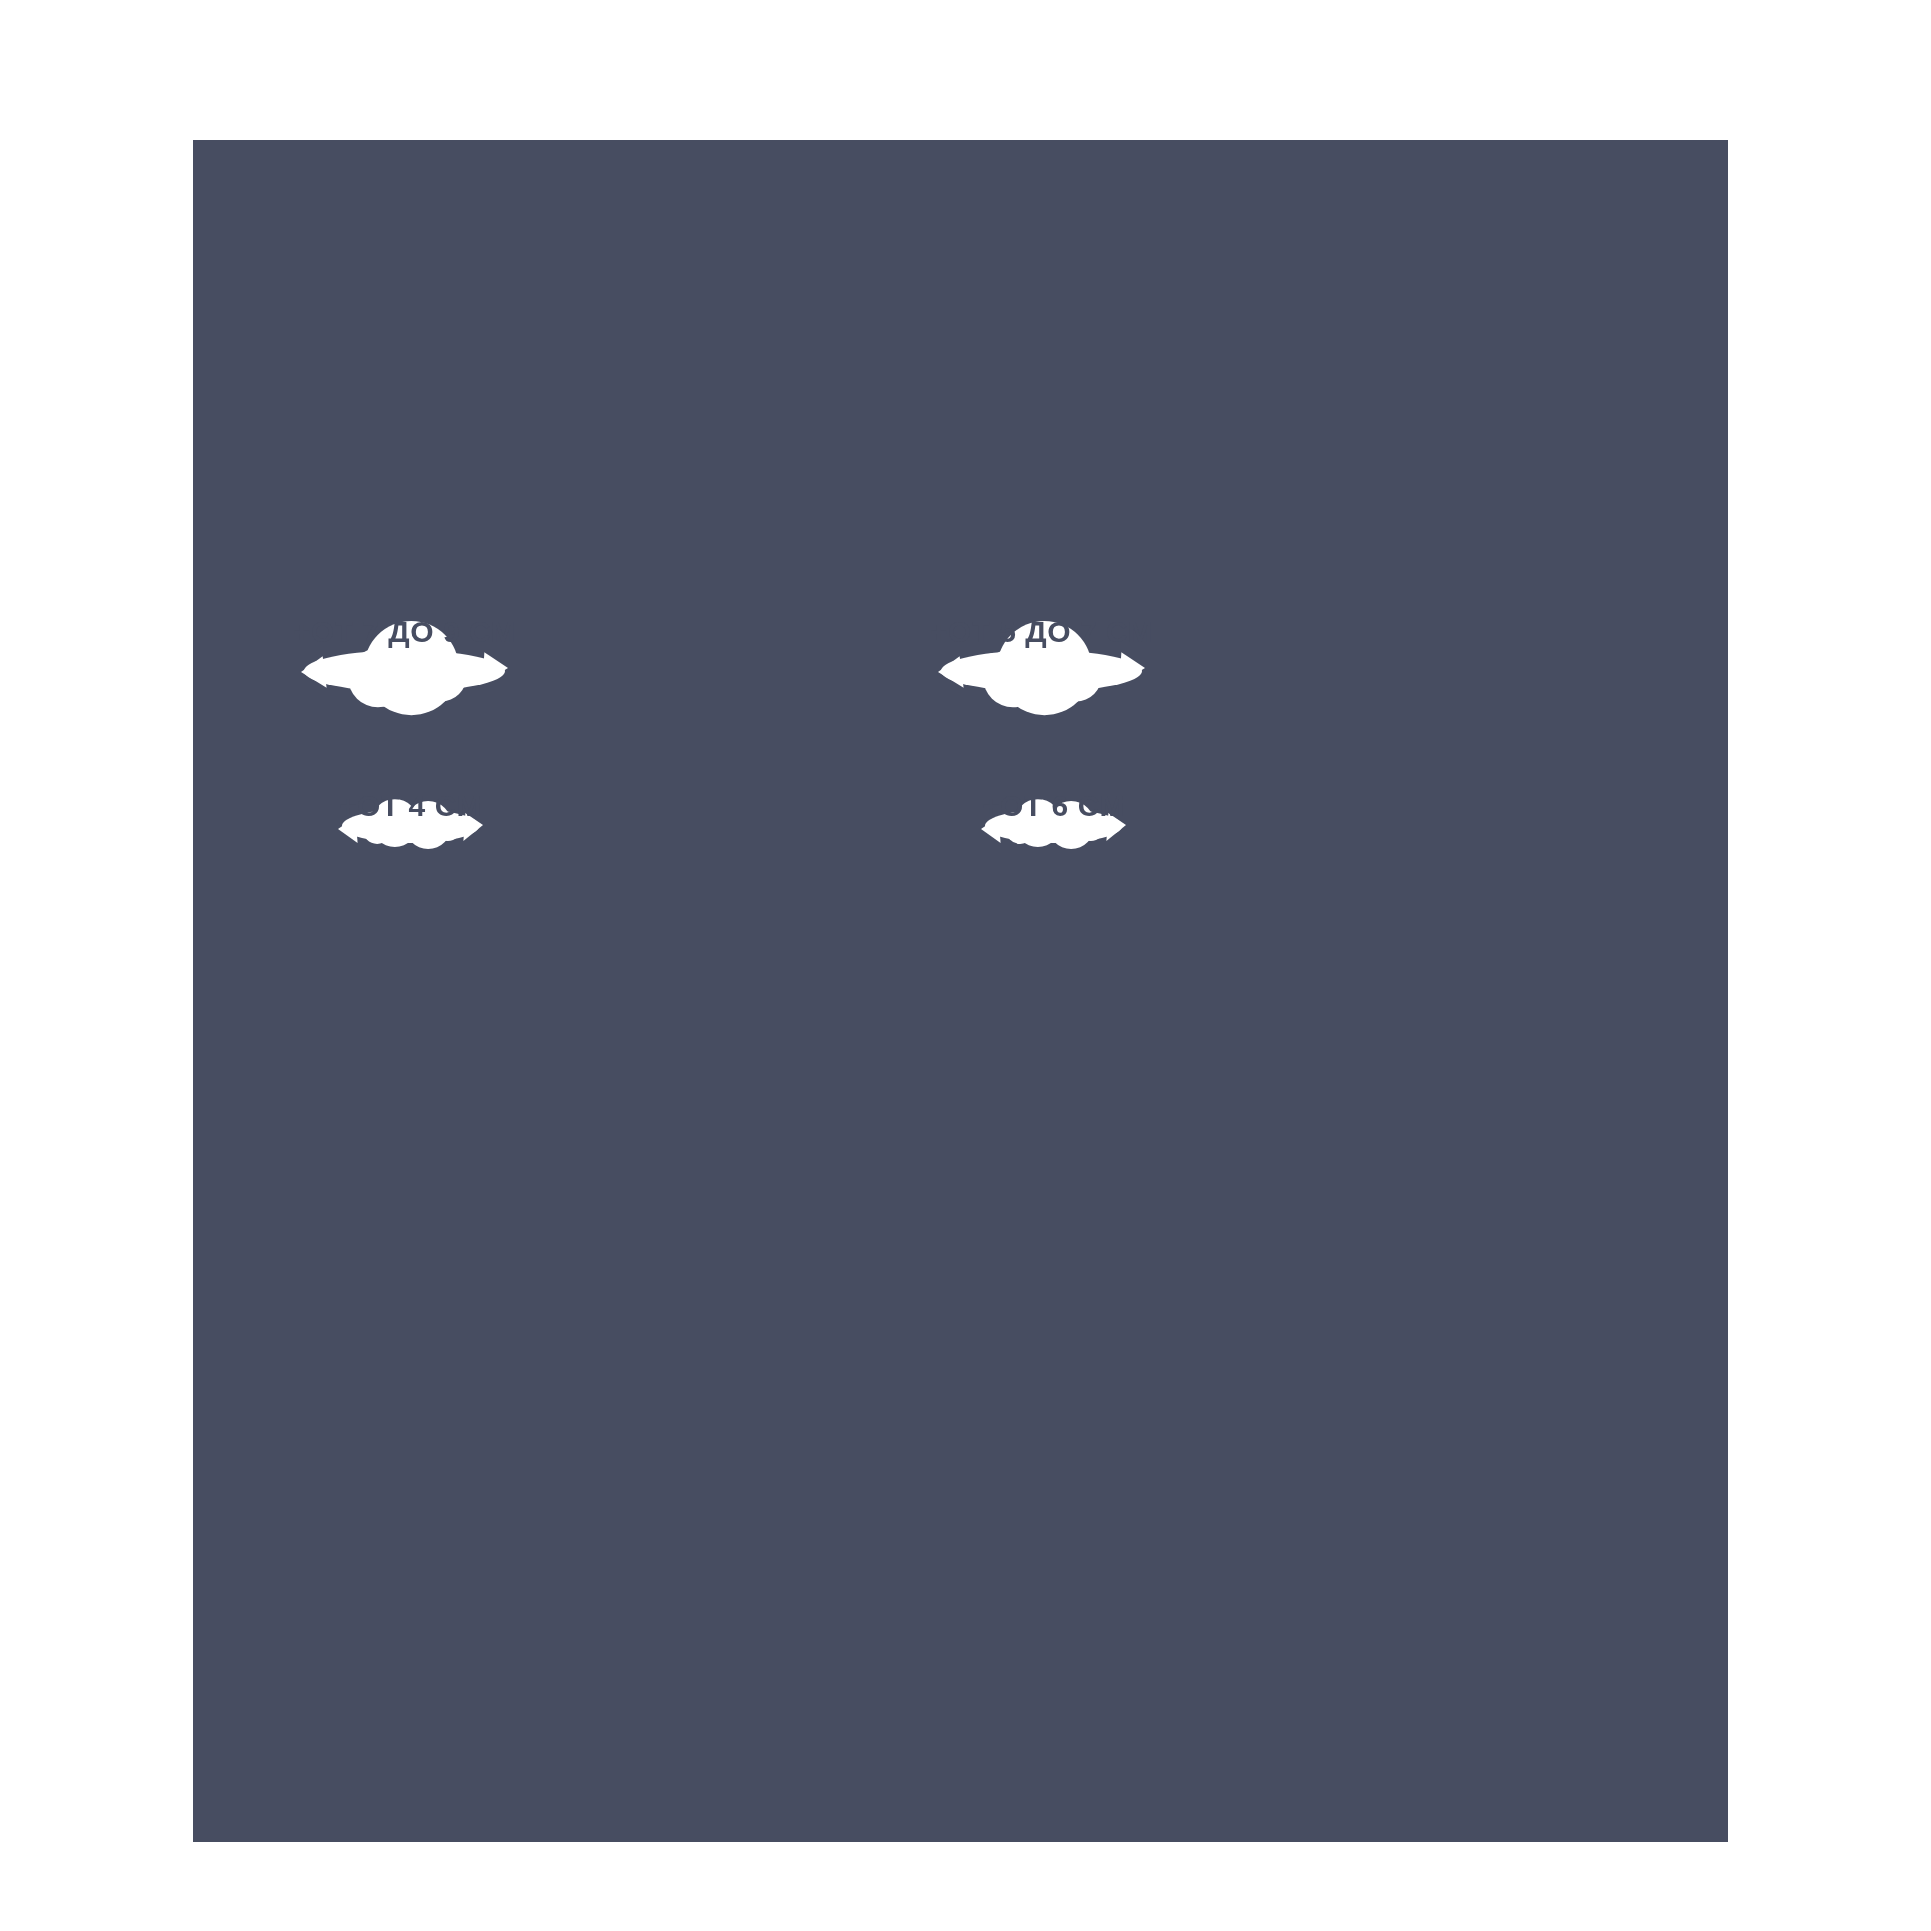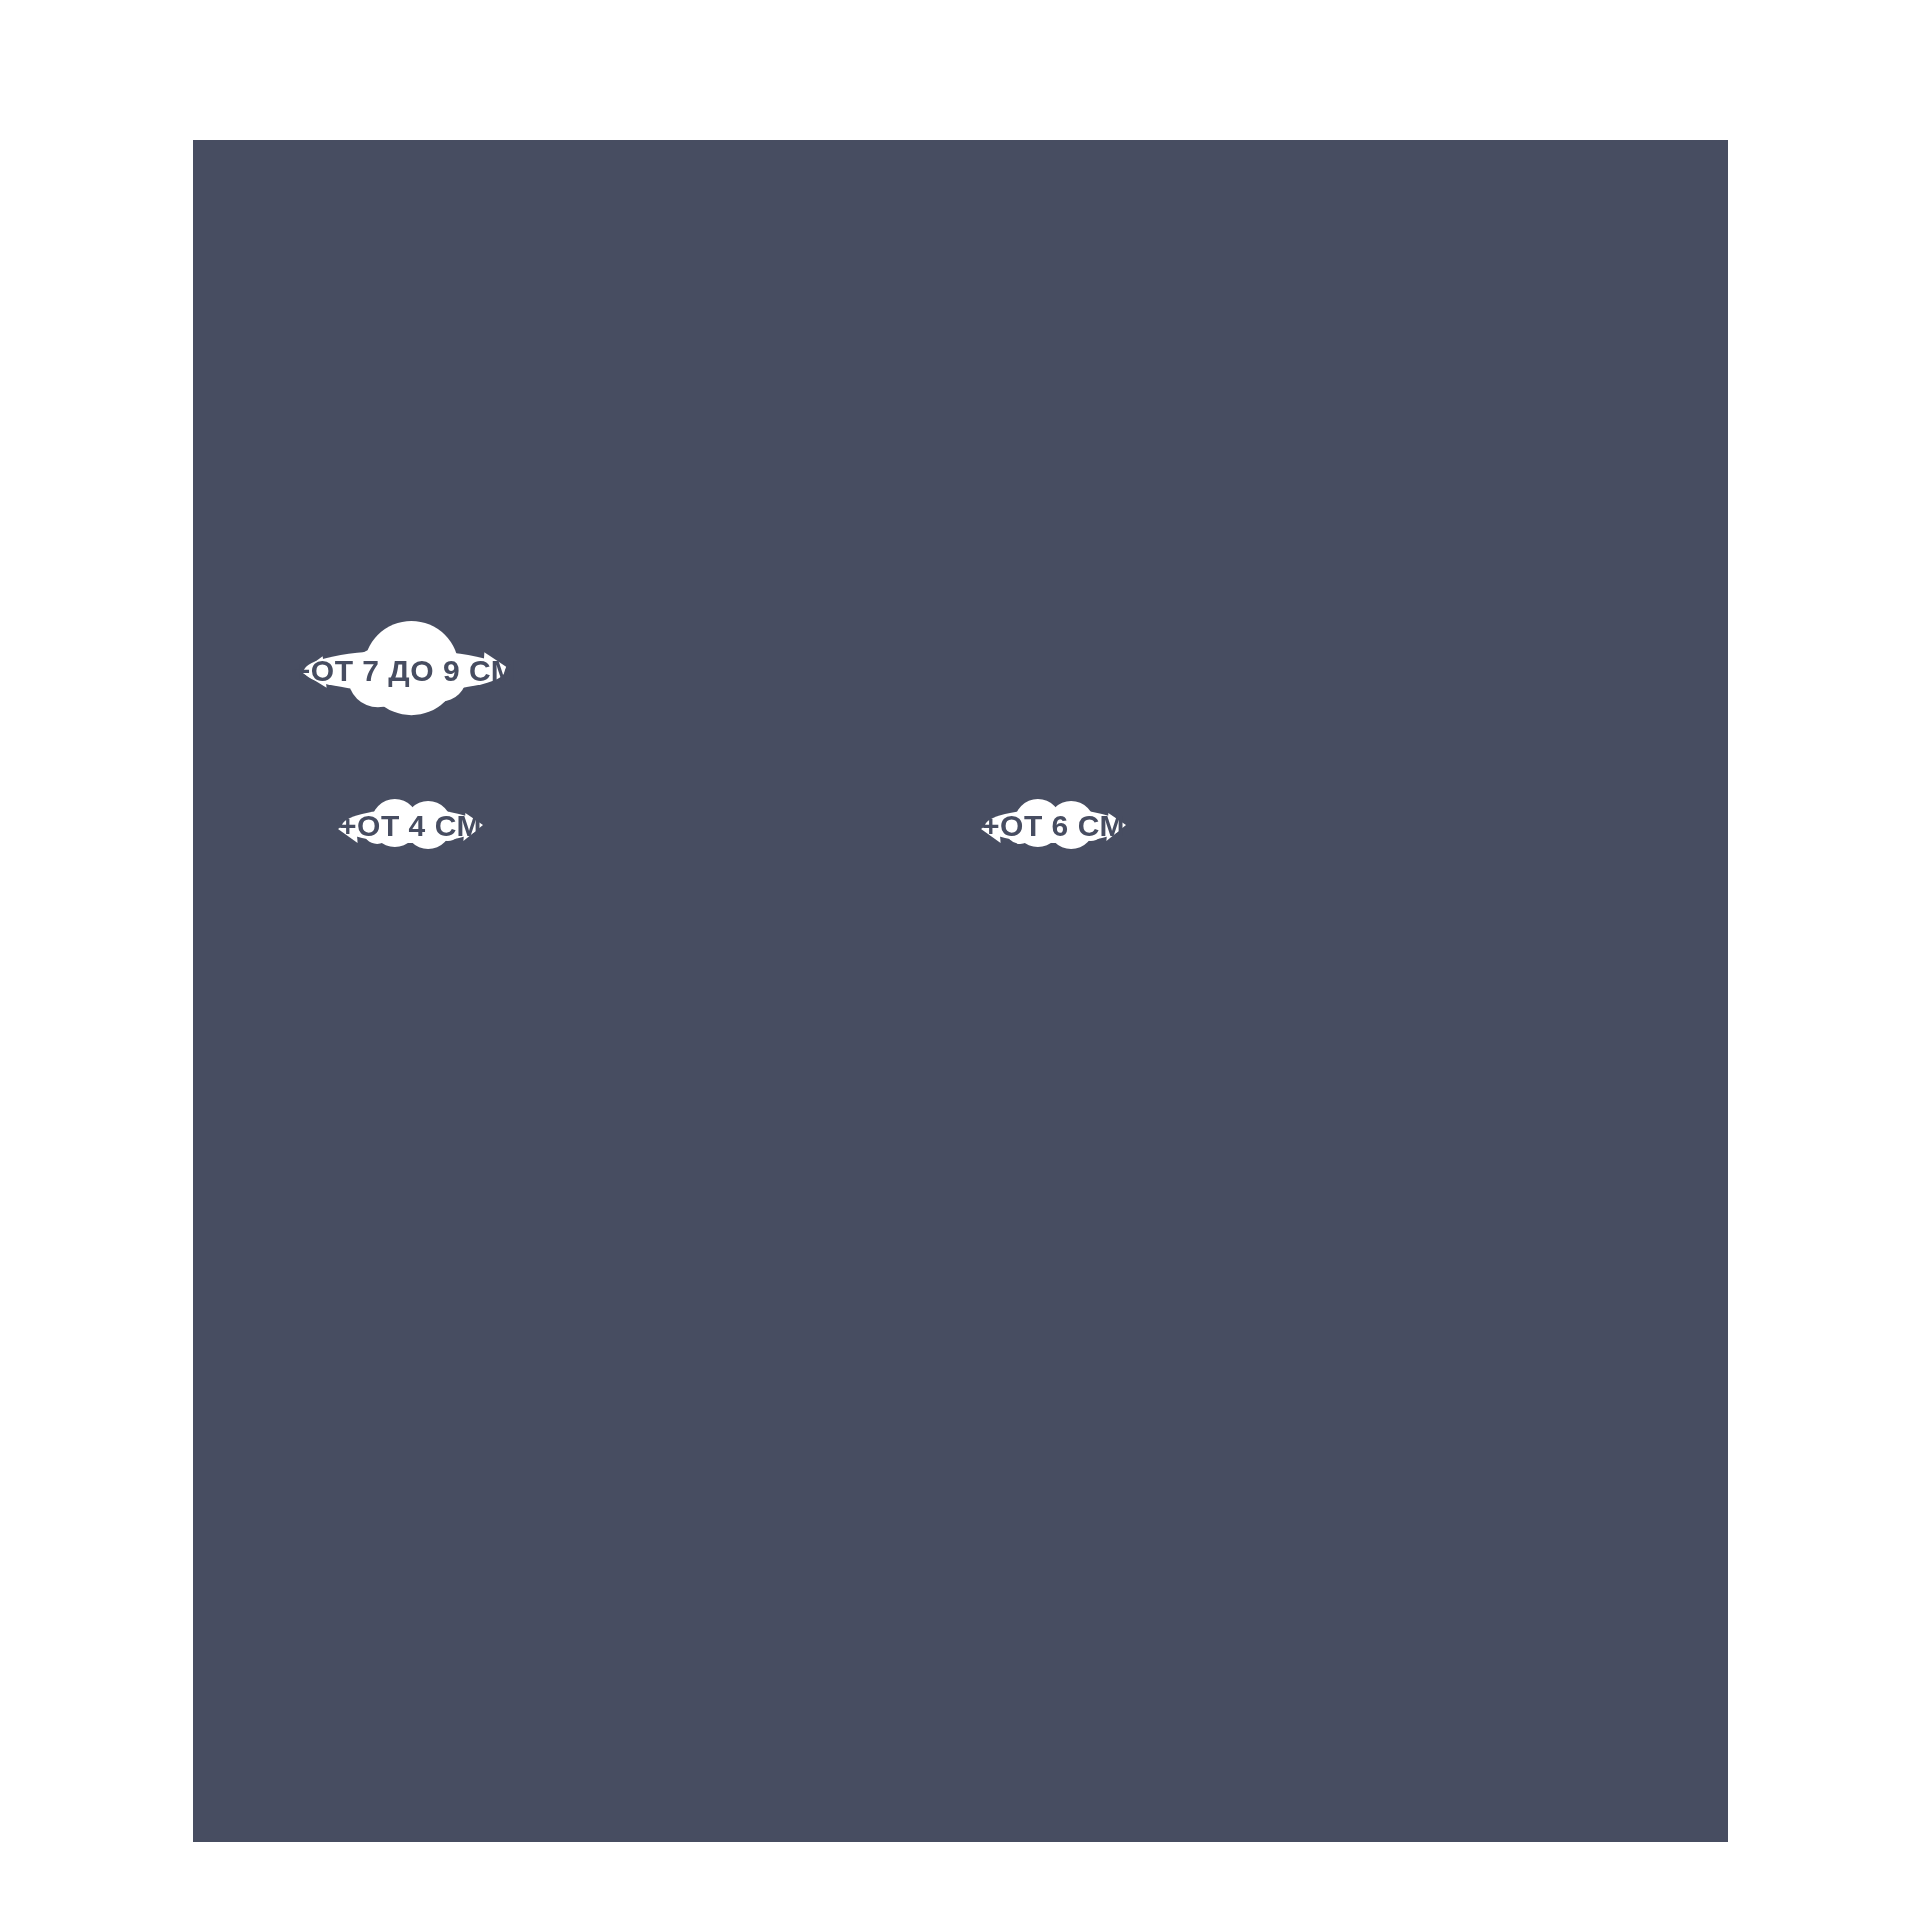--- a/index.html
+++ b/index.html
@@ -22,21 +22,20 @@
     position: absolute;
     left: 193px;
     top: 140px;
     width: 1535px;
     height: 1702px;
     background: var(--panel-color);
   }
   .badge {
     position: absolute;
     display: flex;
-    align-items: center;
     justify-content: center;
   }
   .badge svg.splash {
     position: absolute;
     left: 0;
     top: 0;
     width: 100%;
     height: 100%;
   }
   .badge svg.splash g { fill: var(--badge-bg); }
@@ -72,20 +71,35 @@
           <circle cx="112" cy="52" r="48"></circle>
           <circle cx="78" cy="62" r="30"></circle>
           <circle cx="142" cy="60" r="26"></circle>
           <circle cx="58" cy="50" r="13"></circle>
           <circle cx="166" cy="50" r="11"></circle>
         </g>
       </svg>
       <span class="label">+ОТ 7 ДО 9 СМ</span>
     </div>
 
+    <div class="badge badge-large" id="badge-1">
+      <svg class="splash" viewBox="0 0 210 110" preserveAspectRatio="none" aria-hidden="true">
+        <g>
+          <polygon points="0,56 22,40 26,72"></polygon>
+          <polygon points="210,52 186,36 184,68"></polygon>
+          <ellipse cx="105" cy="55" rx="102" ry="21"></ellipse>
+          <circle cx="108" cy="52" r="48"></circle>
+          <circle cx="76" cy="62" r="30"></circle>
+          <circle cx="140" cy="60" r="26"></circle>
+          <circle cx="56" cy="50" r="13"></circle>
+          <circle cx="164" cy="50" r="11"></circle>
+        </g>
+      </svg>
+      <span class="label">+ОТ 5 ДО 7 СМ</span>
+    </div>
 
     <div class="badge badge-small" id="badge-2">
       <svg class="splash" viewBox="0 0 148 70" preserveAspectRatio="none" aria-hidden="true">
         <g>
           <polygon points="0,38 18,26 20,52"></polygon>
           <polygon points="148,34 130,22 128,50"></polygon>
           <ellipse cx="74" cy="35" rx="70" ry="17"></ellipse>
           <circle cx="58" cy="32" r="24"></circle>
           <circle cx="92" cy="34" r="24"></circle>
           <circle cx="40" cy="38" r="15"></circle>

